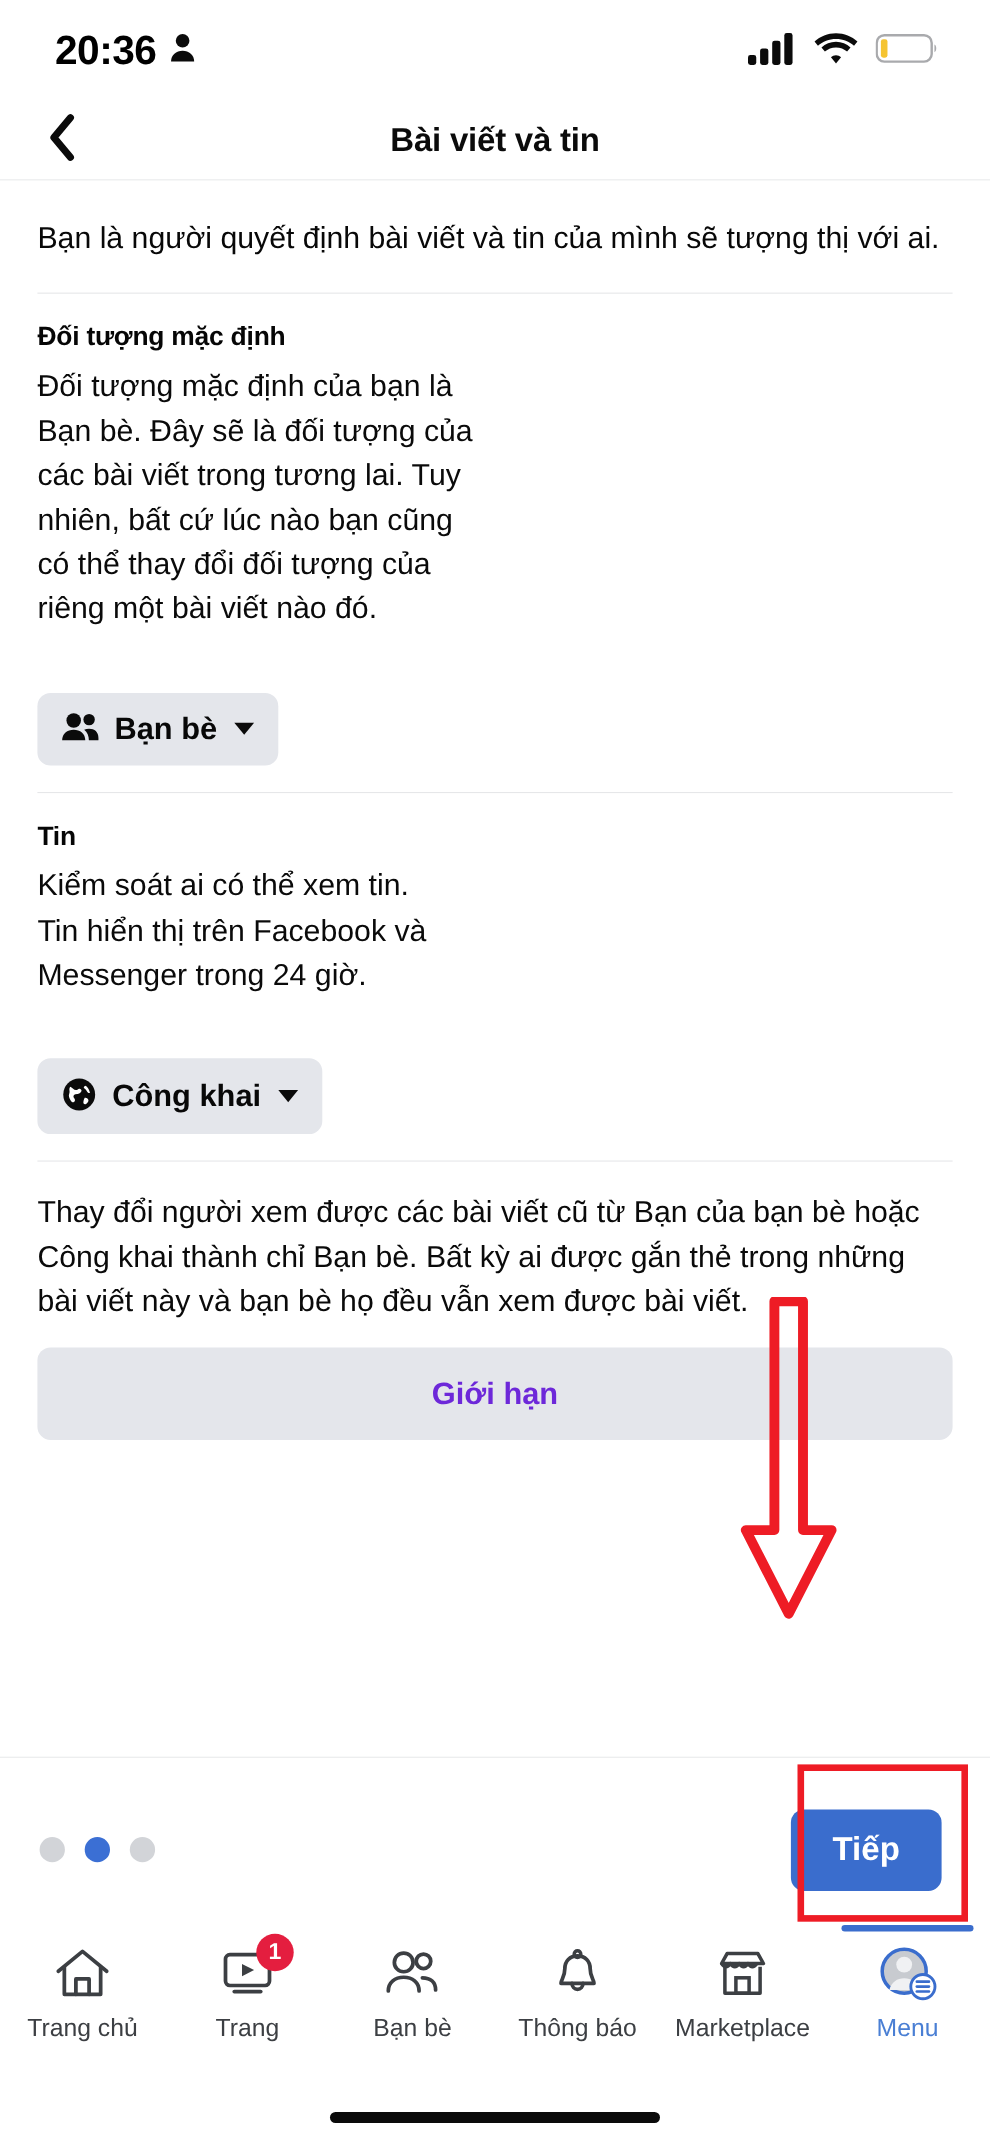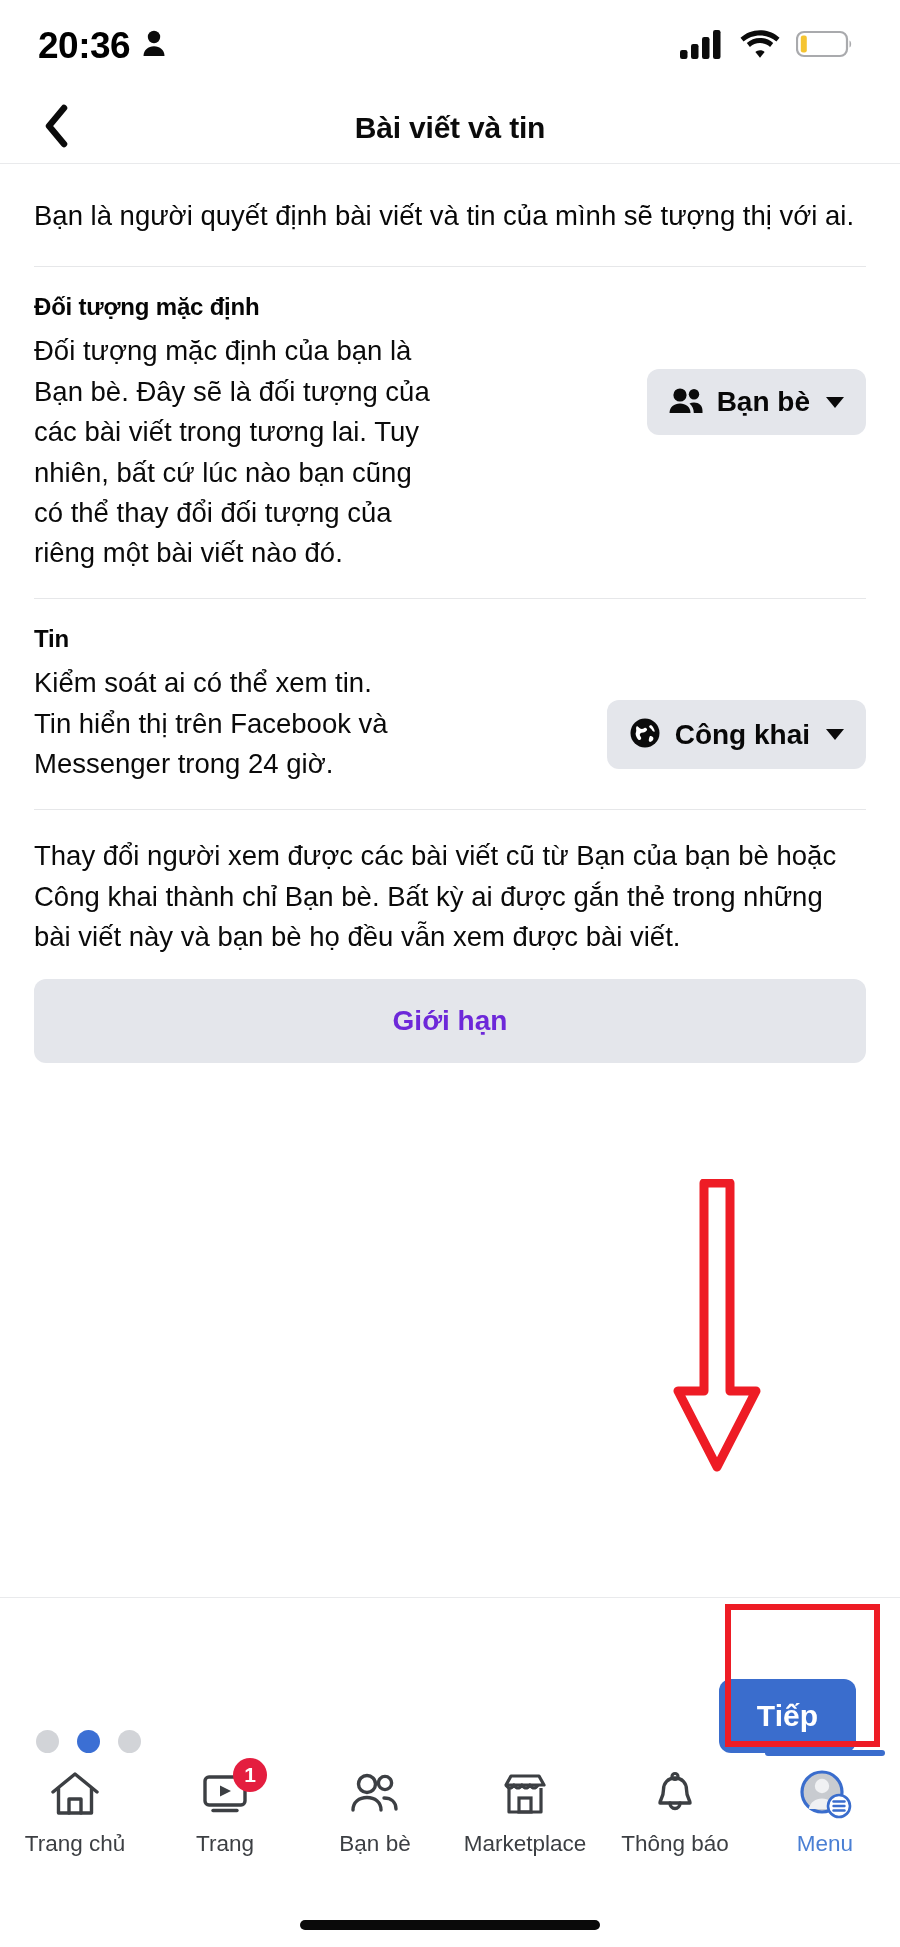--- a/index.html
+++ b/index.html
@@ -28,20 +28,21 @@
     align-items: center;
     justify-content: space-between;
     padding: 0 46px 0 38px;
   }
   .sb-left { display: flex; align-items: center; gap: 12px; }
   .sb-time {
     font-size: 37px;
     font-weight: 700;
     letter-spacing: -0.5px;
     color: #000;
+    margin-left: 12px;
   }
   .sb-person { display: block; }
   .sb-right { display: flex; align-items: center; gap: 16px; }
 
   
   .header {
     height: 72px;
     flex: 0 0 72px;
     position: relative;
     display: flex;
@@ -93,20 +94,21 @@
     font-weight: 700;
     color: #060606;
     letter-spacing: -0.2px;
     margin-bottom: 10px;
   }
   .sec-row {
     display: flex;
     align-items: flex-start;
     justify-content: space-between;
     gap: 18px;
+    flex-direction: column;
   }
   .sec-desc {
     font-size: 27.5px;
     line-height: 1.47;
     color: #0a0a0a;
     flex: 1 1 auto;
   }
   .sec-desc.narrow { max-width: 400px; }
   .sec-desc.narrow2 { max-width: 370px; }
 
@@ -162,21 +164,21 @@
     pointer-events: none;
     z-index: 30;
   }
 
   
   .footer {
     flex: 0 0 auto;
     height: 156px;
     border-top: 1.5px solid #e9eaec;
     display: flex;
-    align-items: flex-end;
+    align-items: center;
     justify-content: space-between;
     padding: 12px 44px 0 36px;
     position: relative;
   }
   .dots { display: flex; align-items: center; gap: 18px; }
   .dot {
     width: 23px; height: 23px;
     border-radius: 50%;
     background: #d2d4d8;
   }
@@ -422,39 +424,39 @@
           <circle cx="37" cy="12" r="6.6" fill="none" stroke="#3c3f43" stroke-width="3.4"></circle>
           <path d="M5 39c0-8 6.2-12.5 14-12.5S33 31 33 39" fill="none" stroke="#3c3f43" stroke-width="3.4" stroke-linecap="round"></path>
           <path d="M36 27c7.2 0 12 4.1 12 11" fill="none" stroke="#3c3f43" stroke-width="3.4" stroke-linecap="round"></path>
         </svg>
       </div>
       <span class="tab-label">Bạn bè</span>
     </div>
 
     <div class="tab">
       <div class="tab-icon">
+        <svg width="46" height="46" viewBox="0 0 46 46">
+          <path d="M23 7c-7 0-11.5 5-11.5 11.5 0 8-3.5 10-3.5 13.5h30c0-3.5-3.5-5.5-3.5-13.5C34.5 12 30 7 23 7z" fill="none" stroke="#3c3f43" stroke-width="3.4" stroke-linejoin="round"></path>
+          <circle cx="23" cy="5.5" r="3" fill="none" stroke="#3c3f43" stroke-width="3.2"></circle>
+          <path d="M18 32c0 3 2.2 5.5 5 5.5s5-2.5 5-5.5" fill="none" stroke="#3c3f43" stroke-width="3.4" stroke-linecap="round"></path>
+        </svg>
+      </div>
+      <span class="tab-label">Thông báo</span>
+    </div>
+
+    <div class="tab">
+      <div class="tab-icon">
         <svg width="50" height="46" viewBox="0 0 50 46">
           <path d="M6 14 L11 5 H39 L44 14 Z" fill="none" stroke="#3c3f43" stroke-width="3.2" stroke-linejoin="round"></path>
           <path d="M6 14 q4 6 8 0 q4 6 8 0 q4 6 8 0 q4 6 8 0" fill="none" stroke="#3c3f43" stroke-width="3.2" stroke-linejoin="round"></path>
           <path d="M9 17 V41 H41 V17" fill="none" stroke="#3c3f43" stroke-width="3.2" stroke-linejoin="round"></path>
           <rect x="19" y="27" width="12" height="14" fill="none" stroke="#3c3f43" stroke-width="3.2"></rect>
         </svg>
       </div>
       <span class="tab-label">Marketplace</span>
-    </div>
-
-    <div class="tab">
-      <div class="tab-icon">
-        <svg width="46" height="46" viewBox="0 0 46 46">
-          <path d="M23 7c-7 0-11.5 5-11.5 11.5 0 8-3.5 10-3.5 13.5h30c0-3.5-3.5-5.5-3.5-13.5C34.5 12 30 7 23 7z" fill="none" stroke="#3c3f43" stroke-width="3.4" stroke-linejoin="round"></path>
-          <circle cx="23" cy="5.5" r="3" fill="none" stroke="#3c3f43" stroke-width="3.2"></circle>
-          <path d="M18 32c0 3 2.2 5.5 5 5.5s5-2.5 5-5.5" fill="none" stroke="#3c3f43" stroke-width="3.4" stroke-linecap="round"></path>
-        </svg>
-      </div>
-      <span class="tab-label">Thông báo</span>
     </div>
 
     <div class="tab active">
       <div class="tab-active-bar"></div>
       <div class="tab-icon">
         <svg width="54" height="50" viewBox="0 0 54 50">
           <circle cx="24" cy="23" r="20" fill="#c8cbd0" stroke="#3a6dcd" stroke-width="3.2"></circle>
           <circle cx="24" cy="17" r="7.2" fill="#f0f1f3"></circle>
           <path d="M10.5 40c2-7 7-10.5 13.5-10.5S35.5 33 37.5 40z" fill="#f0f1f3"></path>
           <circle cx="41" cy="37" r="11" fill="#fff" stroke="#3a6dcd" stroke-width="2.6"></circle>

